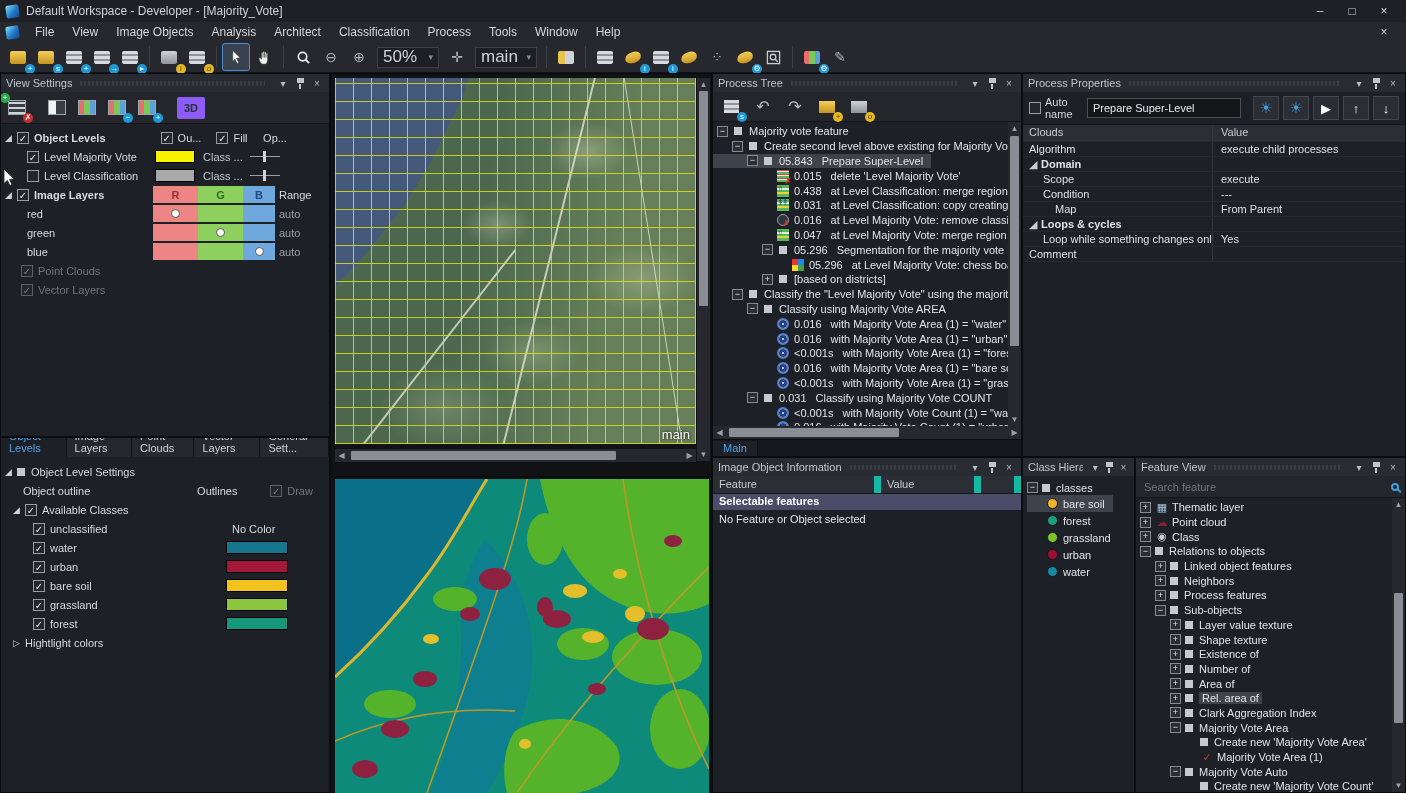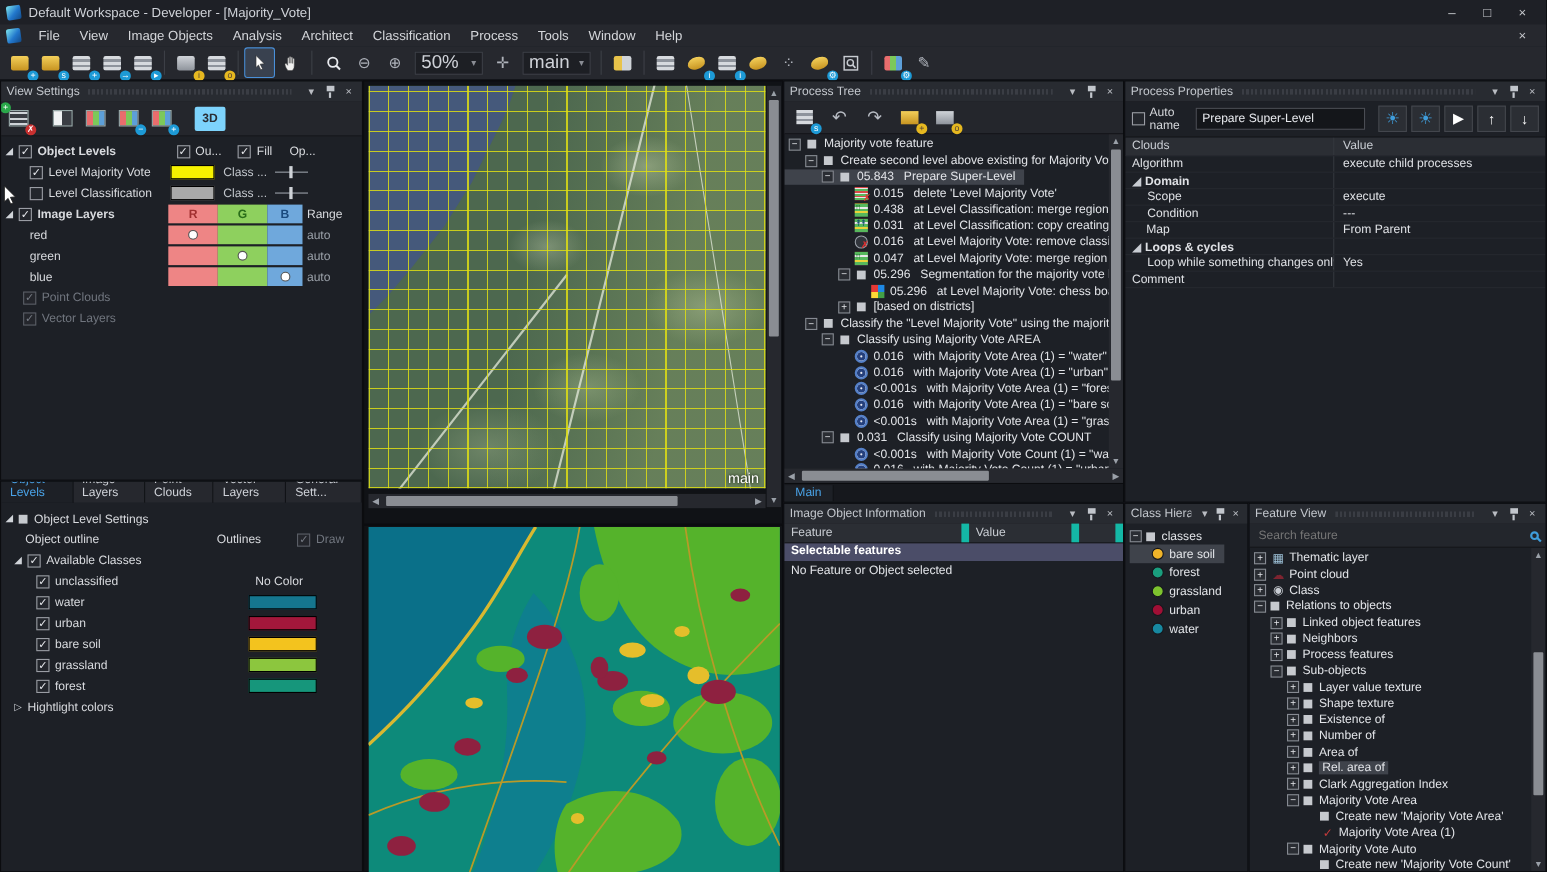--- a/index.html
+++ b/index.html
@@ -45,21 +45,21 @@
   .tsq{width:8px;height:8px;flex:none;background:#c6c9ce;margin-right:6px;}
   .cb{width:12px;height:12px;flex:none;border:1px solid #9a9da4;background:#23262c;color:#e8eaee;font-size:10px;line-height:11px;text-align:center;margin-right:5px;}
   .cb.off{color:transparent;}
   .cb.dis{border-color:#5a5e66;color:#767b84;background:#24262c;}
   .dot{width:11px;height:11px;border-radius:50%;flex:none;margin-right:5px;border:1px solid #15171c;}
 
   
   #view-settings{left:0;top:73px;width:330px;height:364px;}
   .vs-toolbar{height:32px;flex:none;display:flex;align-items:center;padding:0 4px;background:#24262c;border-bottom:1px solid #14161a;}
   .vsi{width:24px;height:22px;margin-right:6px;display:flex;align-items:center;justify-content:center;position:relative;}
-  .vs-3d{width:28px;height:22px;background:#7dd3fc;color:#2a2d33;font-weight:bold;display:flex;align-items:center;justify-content:center;border-radius:2px;margin-left:12px;}
+  .vs-3d{width:28px;height:22px;background:#8b5cf6;color:#2a2d33;font-weight:bold;display:flex;align-items:center;justify-content:center;border-radius:2px;margin-left:12px;}
   .vschip{width:18px;height:15px;border:1px solid #9aa;}
   .chip-split{background:linear-gradient(90deg,#f0f2f4 0 45%,#3a3d44 45%);}
   .chip-rgb{background:linear-gradient(90deg,#e96d6d 0 33%,#7cc85a 33% 66%,#5d9fd8 66%);}
   .chip-list{background:repeating-linear-gradient(0deg,#cfd3d8 0 2px,#3a3d44 2px 5px);}
   #vs-tree{padding:4px 0 0 4px;overflow:hidden;flex:1;}
   .vs-row{display:flex;align-items:center;height:19px;white-space:nowrap;}
   .vs-label{flex:none;width:148px;display:flex;align-items:center;}
   .vs-cell{flex:none;display:flex;align-items:center;justify-content:center;height:17px;}
   .swatch{width:40px;height:13px;border:1px solid #000;}
   .fill-lbl{width:48px;color:#c2c6cc;padding-left:6px;font-size:11px;}
@@ -798,21 +798,21 @@
         </div>
         <div class="pp-row">
           <span class="pp-s" style="padding-left: 20px;"><span>Scope</span></span>
           <span class="pp-v">execute</span>
         </div>
         <div class="pp-row">
           <span class="pp-s" style="padding-left: 20px;"><span>Condition</span></span>
           <span class="pp-v">---</span>
         </div>
         <div class="pp-row">
-          <span class="pp-s" style="padding-left: 19px;"><span>Map</span></span>
+          <span class="pp-s" style="padding-left: 32px;"><span>Map</span></span>
           <span class="pp-v">From Parent</span>
         </div>
         <div class="pp-row group">
           <span class="pp-s" style="padding-left: 6px;"><span class="pp-garrow">◢</span><span>Loops &amp; cycles</span></span>
           <span class="pp-v"></span>
         </div>
         <div class="pp-row">
           <span class="pp-s" style="padding-left: 20px;"><span>Loop while something changes only</span></span>
           <span class="pp-v">Yes</span>
         </div>

